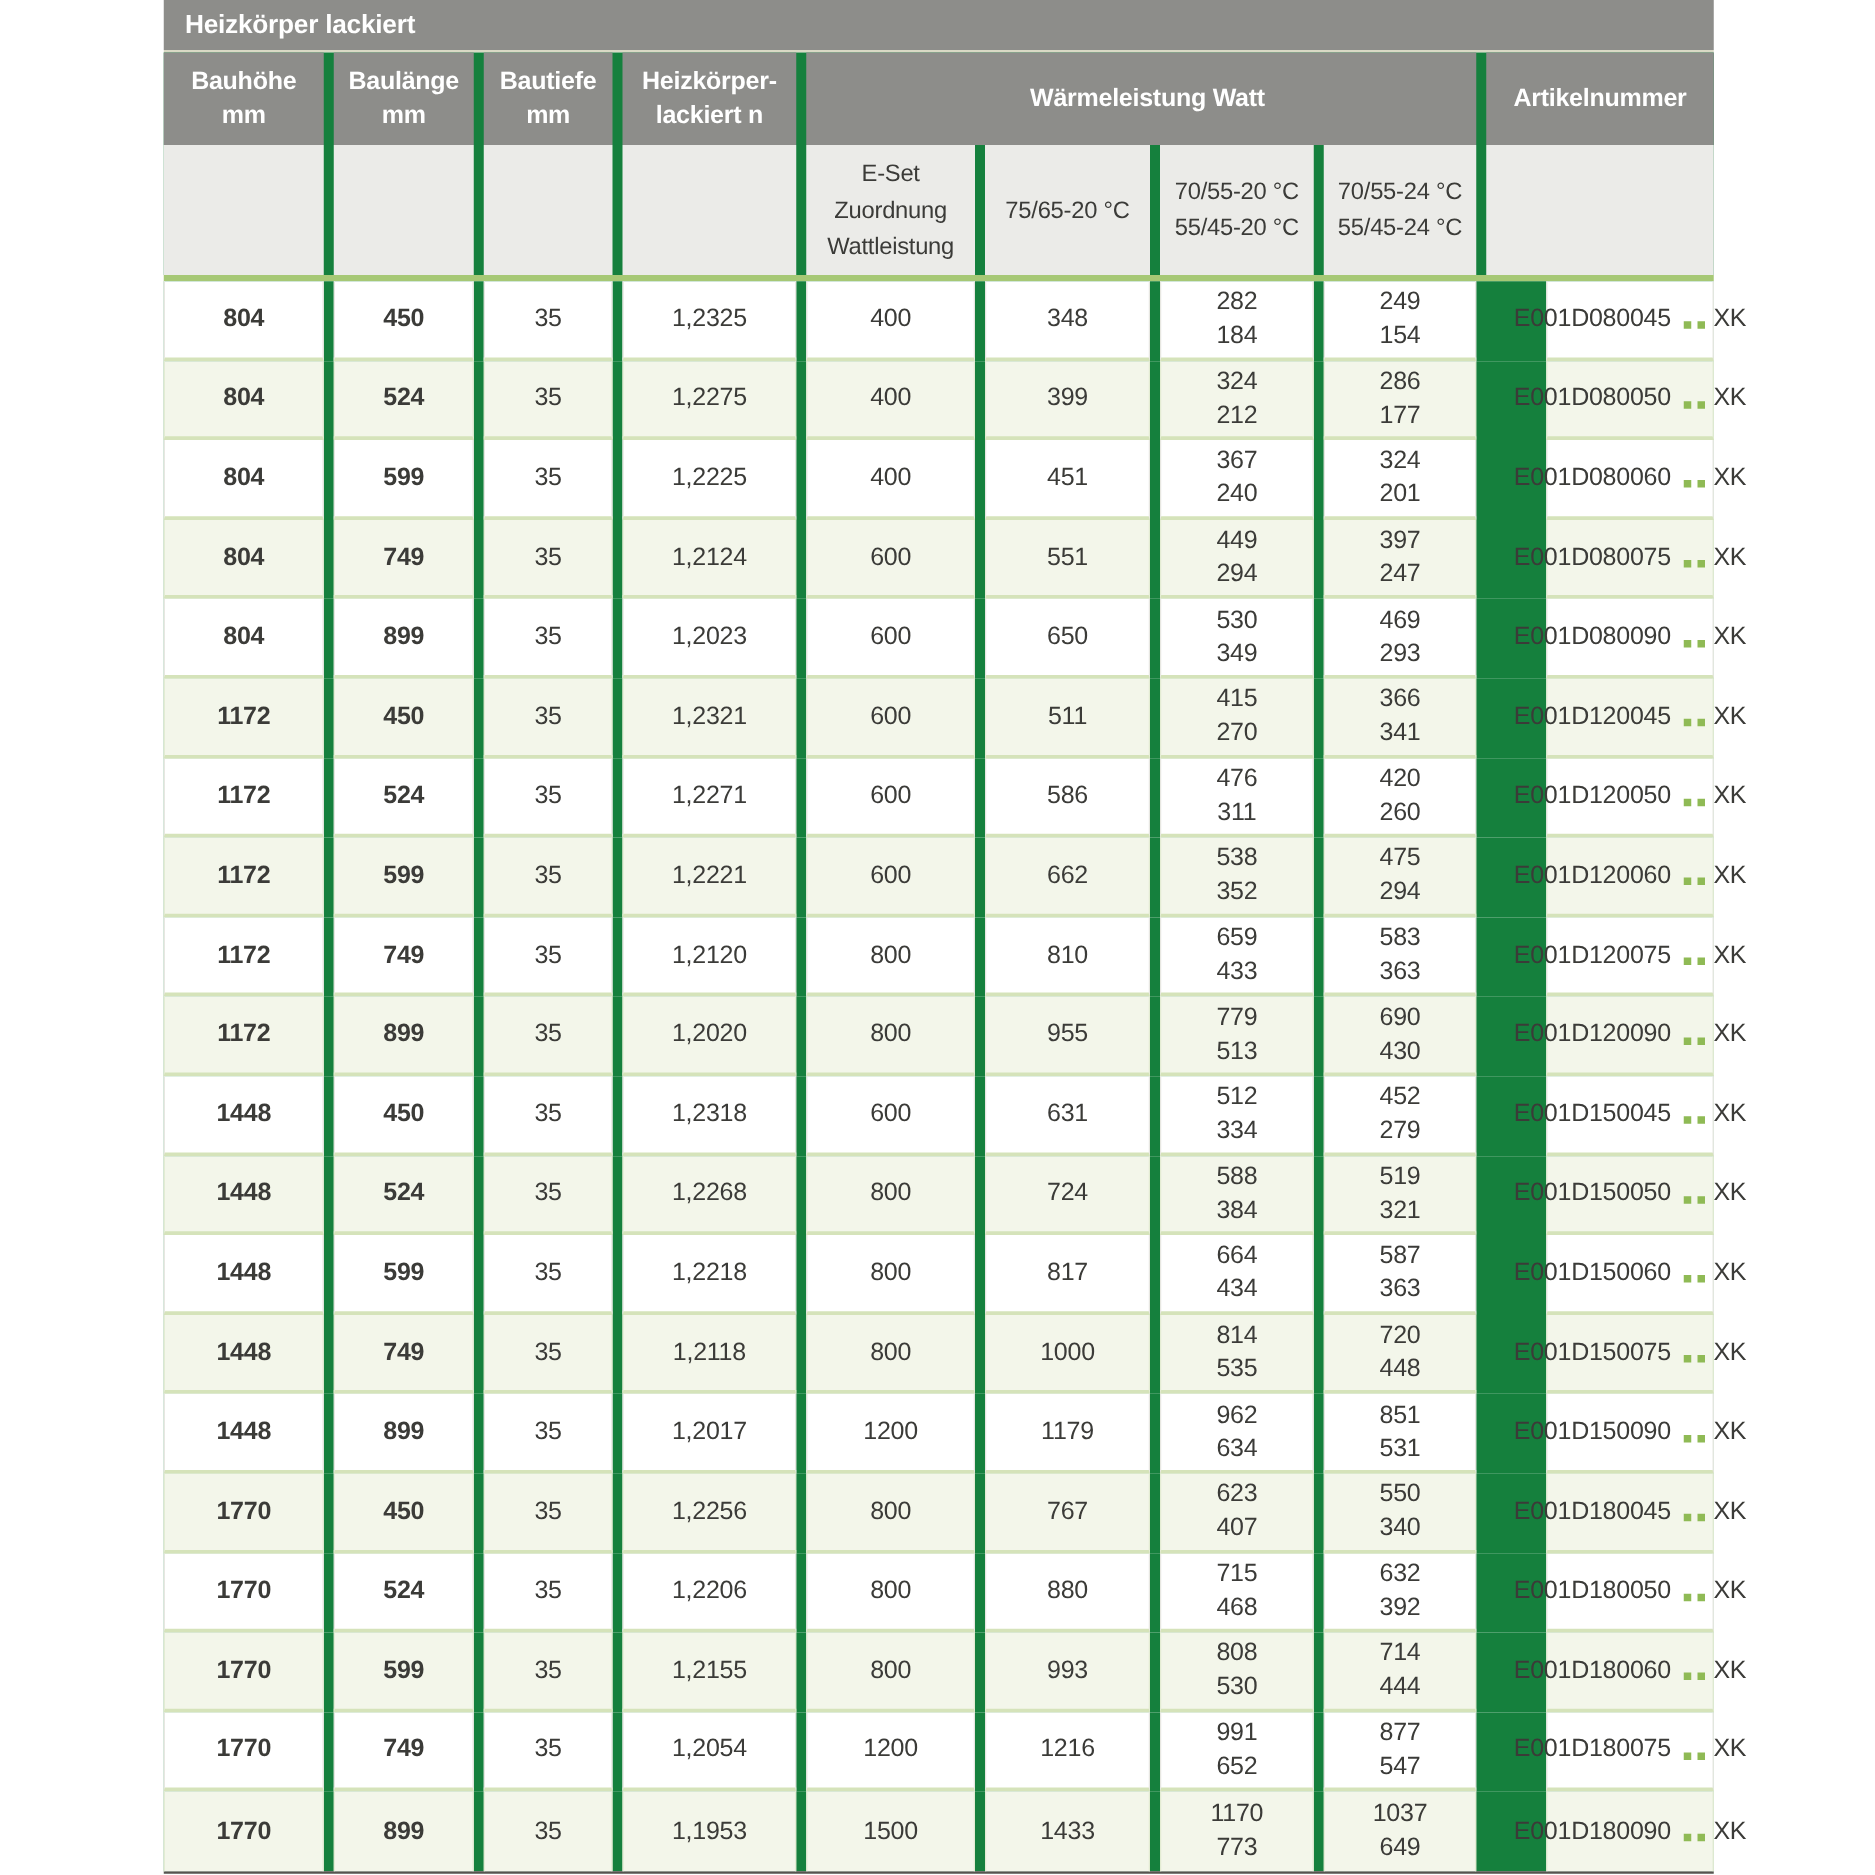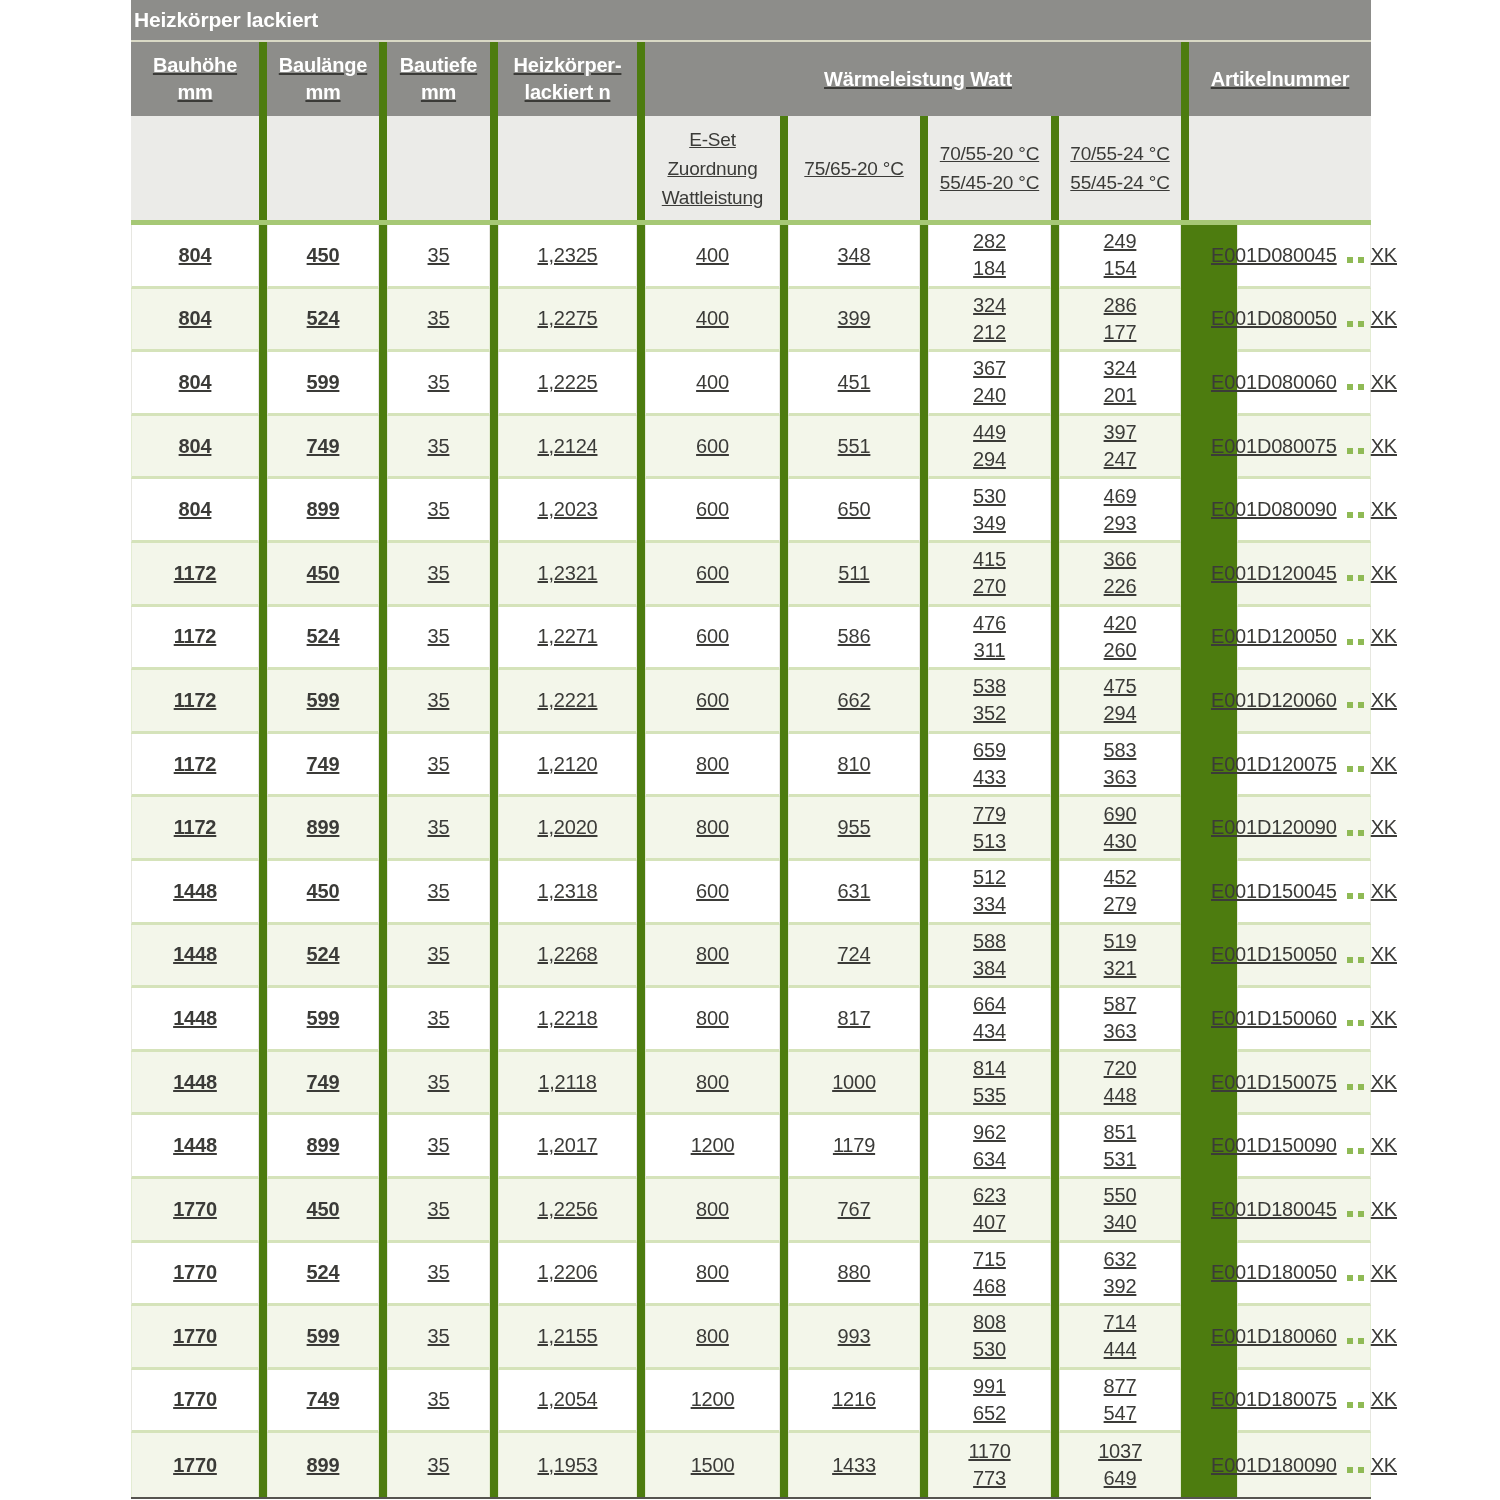--- a/index.html
+++ b/index.html
@@ -8,32 +8,31 @@
     font-family:"Liberation Sans", sans-serif;
     color:#3b3b38;
     letter-spacing:-0.2px;
     position:relative;
   }
   .table-wrap{position:absolute;left:131px;top:0;width:1240px;}
 
   
   .title-bar{
     height:40px;background:#8d8d8a;color:#ffffff;
-    display:flex;align-items:center;padding-left:3px;box-sizing:border-box;
+    display:flex;align-items:center;padding-left:17px;box-sizing:border-box;
     font-size:21px;font-weight:bold;
   }
   .title-sep{height:2px;background:#d9d9c5;}
 
   
   .grid{
     display:grid;
     grid-template-columns:128px 112px 103px 139px 135px 132px 123px 122px 182px;
     column-gap:8px;
-    background:#4d7c0f;
-    text-decoration:underline;
+    background:#15803d;
   }
 
   
   .header-row{height:74px;}
   .hcell{
     background:#8d8d8a;color:#ffffff;font-weight:bold;font-size:20px;
     display:flex;flex-direction:column;justify-content:center;align-items:center;
     text-align:center;line-height:27px;
   }
   .watt-group{grid-column:5 / 9;padding-left:10px;}
@@ -256,21 +255,21 @@
         <div class="cell">35</div>
         <div class="cell">1,2321</div>
         <div class="cell">600</div>
         <div class="cell">511</div>
         <div class="cell two">
           <div>415</div>
           <div>270</div>
         </div>
         <div class="cell two">
           <div>366</div>
-          <div>226</div>
+          <div>341</div>
         </div>
         <div class="cell artikel">
           <span>E001D120045</span>
           <span class="dots">
             <i></i>
             <i></i>
           </span>
           <span>XK</span>
         </div>
       </div>

